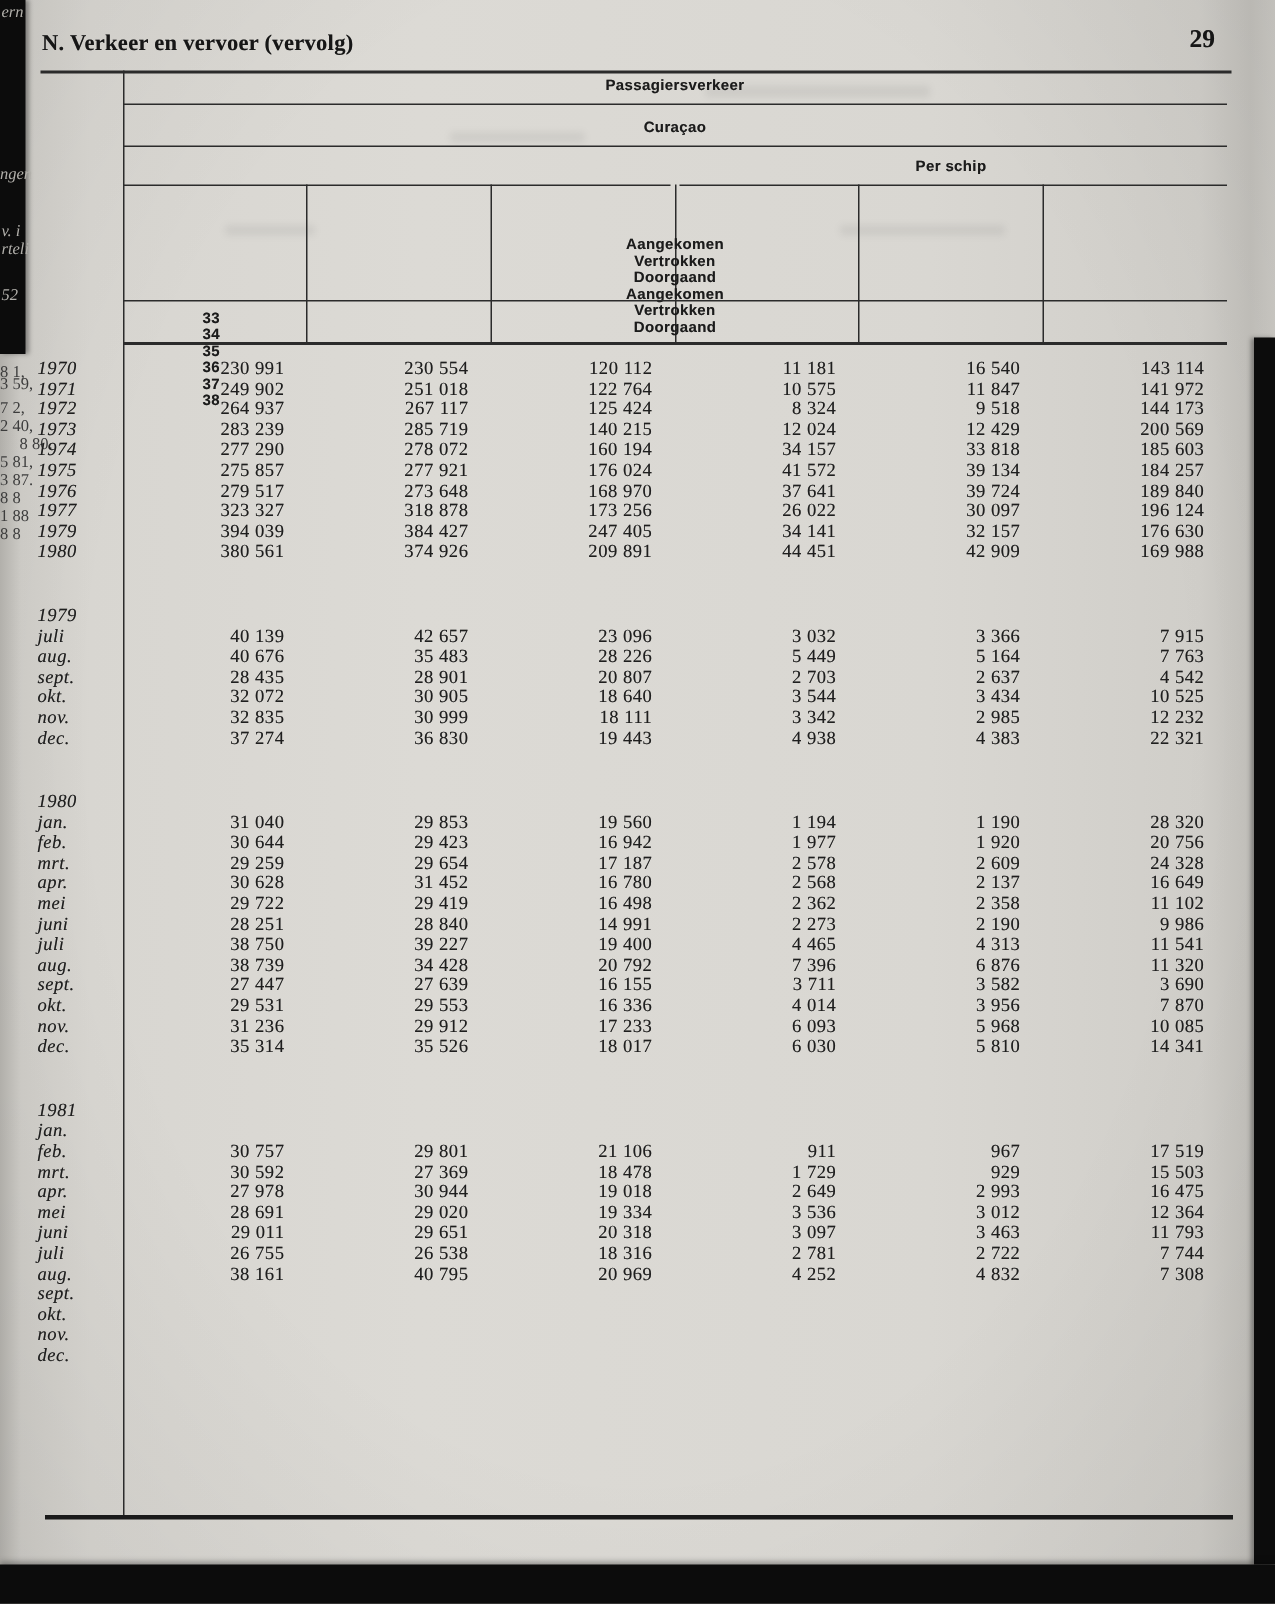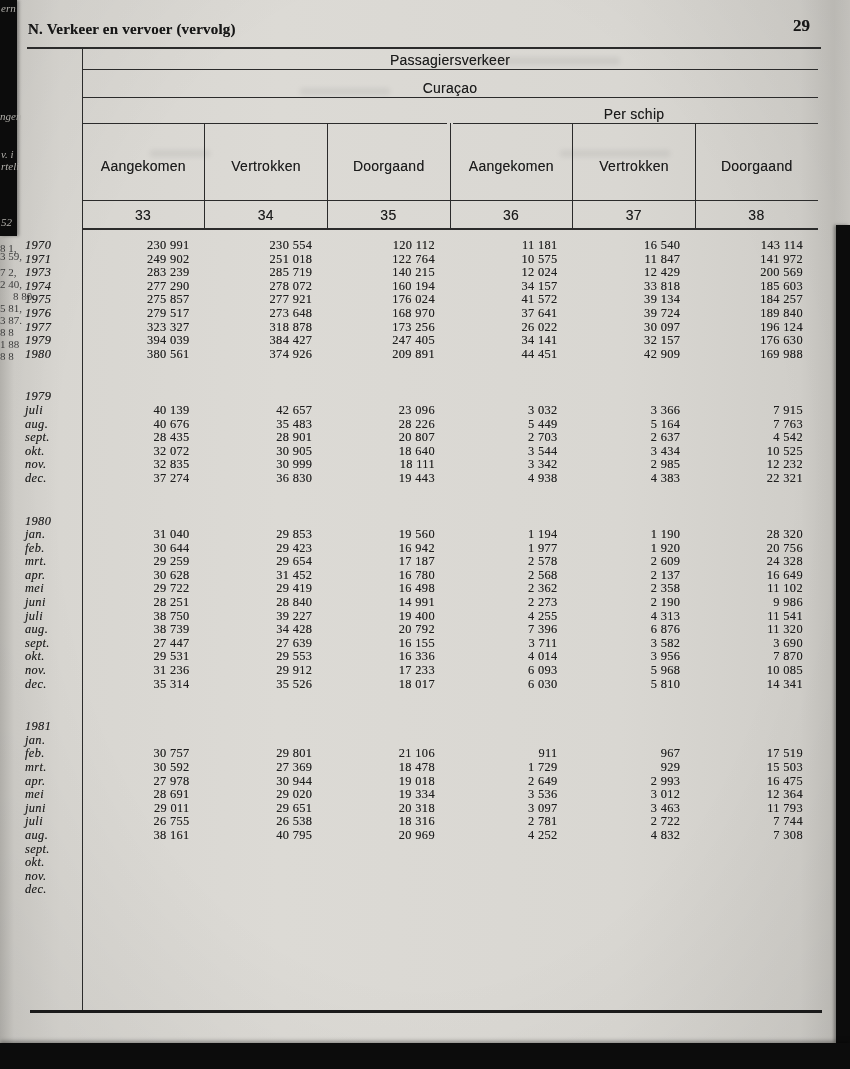--- a/index.html
+++ b/index.html
@@ -30,26 +30,26 @@
   .frag-dark  { color:#3c3c3c; }
 
   .ghost { position:absolute; background:#5f5f5f; opacity:.10; filter:blur(2.5px); border-radius:2px; z-index:0; }
 
   .section-title { position:absolute; left:28px; top:21px; font-weight:bold; font-size:15px; letter-spacing:.2px; color:#161616; z-index:3; }
   .page-number   { position:absolute; left:793px; top:16px; font-weight:bold; font-size:17px; color:#161616; z-index:3; }
 
   .hline { position:absolute; background:#2b2b2b; height:1px; z-index:3; }
   .vline { position:absolute; background:#2b2b2b; width:1px; z-index:3; }
 
-  .sans { font-family:"Liberation Sans", sans-serif; font-weight:normal; font-size:14px; letter-spacing:.25px; color:#1b1b1b; }
+  .sans { font-family:"Liberation Sans", sans-serif; font-weight:bold; font-size:10px; letter-spacing:.25px; color:#1b1b1b; }
 
   .tt  { position:absolute; left:82px; width:736px; text-align:center; z-index:3; }
   .gh  { position:absolute; text-align:center; z-index:3; }
 
-  .col-row { position:absolute; left:82px; width:736px; display:flex; z-index:3; }
+  .col-row { position:absolute; left:82px; width:736px; display:flex; z-index:3;flex-direction:column; }
   .col-h { flex:1 1 0; text-align:center; }
   .col-n { flex:1 1 0; text-align:left; padding-left:53px; }
 
   #table-body { position:absolute; left:25px; top:239px; width:793px; z-index:3; }
   .block { margin-top:29px; }
   #table-body .block:first-child { margin-top:0; }
   .row { display:flex; height:13.6px; line-height:13.6px; font-size:12.4px; letter-spacing:.35px; }
   .row .label { width:57px; flex:0 0 57px; font-style:italic; }
   .row .val   { width:122.66px; flex:0 0 122.66px; text-align:right; padding-right:15px; }
   .row, .sans, .section-title, .page-number { text-shadow:0 0 .4px rgba(20,20,20,.45); }
@@ -66,21 +66,21 @@
 
   <div class="strip strip-left"></div>
   <div class="strip strip-right"></div>
   <div class="strip strip-bottom"></div>
 
   <div id="fragments">
       <div class="frag frag-light" style="left: 1px; top: 2px;">ern</div>
       <div class="frag frag-light" style="left: 0px; top: 110px;">ngen</div>
       <div class="frag frag-light" style="left: 1px; top: 148px;">v. i</div>
       <div class="frag frag-light" style="left: 1px; top: 160px;">rteli</div>
-      <div class="frag frag-light" style="left: 1px; top: 216px;">52</div>
+      <div class="frag frag-light" style="left: 1px; top: 191px;">52</div>
       <div class="frag frag-dark" style="left: 0px; top: 242px;">8 1,</div>
       <div class="frag frag-dark" style="left: 0px; top: 250px;">3 59,</div>
       <div class="frag frag-dark" style="left: 0px; top: 266px;">7 2,</div>
       <div class="frag frag-dark" style="left: 0px; top: 278px;">2 40,</div>
       <div class="frag frag-dark" style="left: 0px; top: 290px; padding-left: 13px;">8 80.</div>
       <div class="frag frag-dark" style="left: 0px; top: 302px;">5 81,</div>
       <div class="frag frag-dark" style="left: 0px; top: 314px;">3 87.</div>
       <div class="frag frag-dark" style="left: 0px; top: 326px;">8 8</div>
       <div class="frag frag-dark" style="left: 0px; top: 338px;">1 88</div>
       <div class="frag frag-dark" style="left: 0px; top: 350px;">8 8</div>
@@ -144,20 +144,29 @@
         <div class="row">
           <div class="label">1971</div>
           <div class="val">249 902</div>
           <div class="val">251 018</div>
           <div class="val">122 764</div>
           <div class="val">10 575</div>
           <div class="val">11 847</div>
           <div class="val">141 972</div>
         </div>
         <div class="row">
+          <div class="label">1972</div>
+          <div class="val">264 937</div>
+          <div class="val">267 117</div>
+          <div class="val">125 424</div>
+          <div class="val">8 324</div>
+          <div class="val">9 518</div>
+          <div class="val">144 173</div>
+        </div>
+        <div class="row">
           <div class="label">1973</div>
           <div class="val">283 239</div>
           <div class="val">285 719</div>
           <div class="val">140 215</div>
           <div class="val">12 024</div>
           <div class="val">12 429</div>
           <div class="val">200 569</div>
         </div>
         <div class="row">
           <div class="label">1974</div>
@@ -329,21 +338,21 @@
           <div class="val">14 991</div>
           <div class="val">2 273</div>
           <div class="val">2 190</div>
           <div class="val">9 986</div>
         </div>
         <div class="row">
           <div class="label">juli</div>
           <div class="val">38 750</div>
           <div class="val">39 227</div>
           <div class="val">19 400</div>
-          <div class="val">4 255</div>
+          <div class="val">4 465</div>
           <div class="val">4 313</div>
           <div class="val">11 541</div>
         </div>
         <div class="row">
           <div class="label">aug.</div>
           <div class="val">38 739</div>
           <div class="val">34 428</div>
           <div class="val">20 792</div>
           <div class="val">7 396</div>
           <div class="val">6 876</div>

